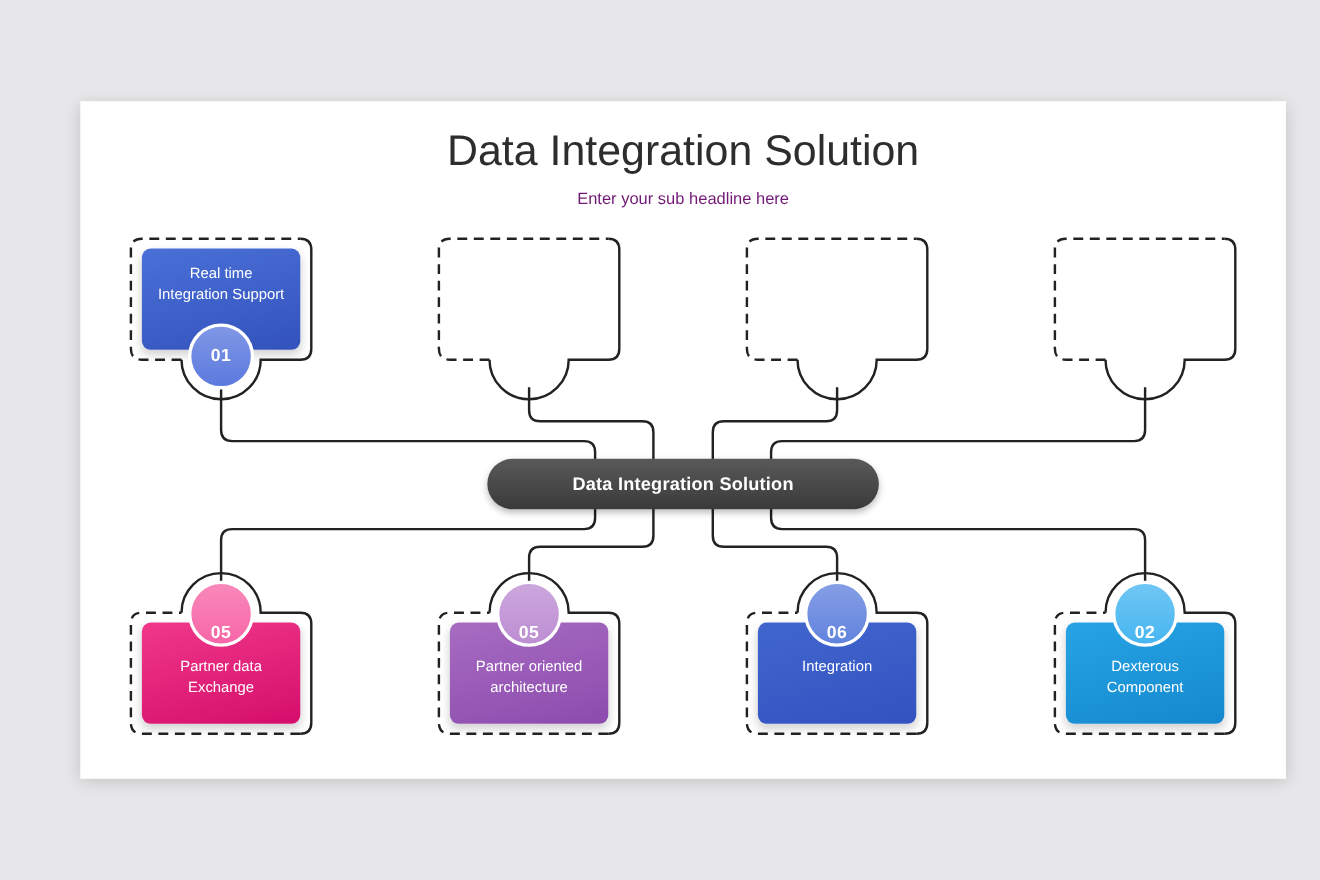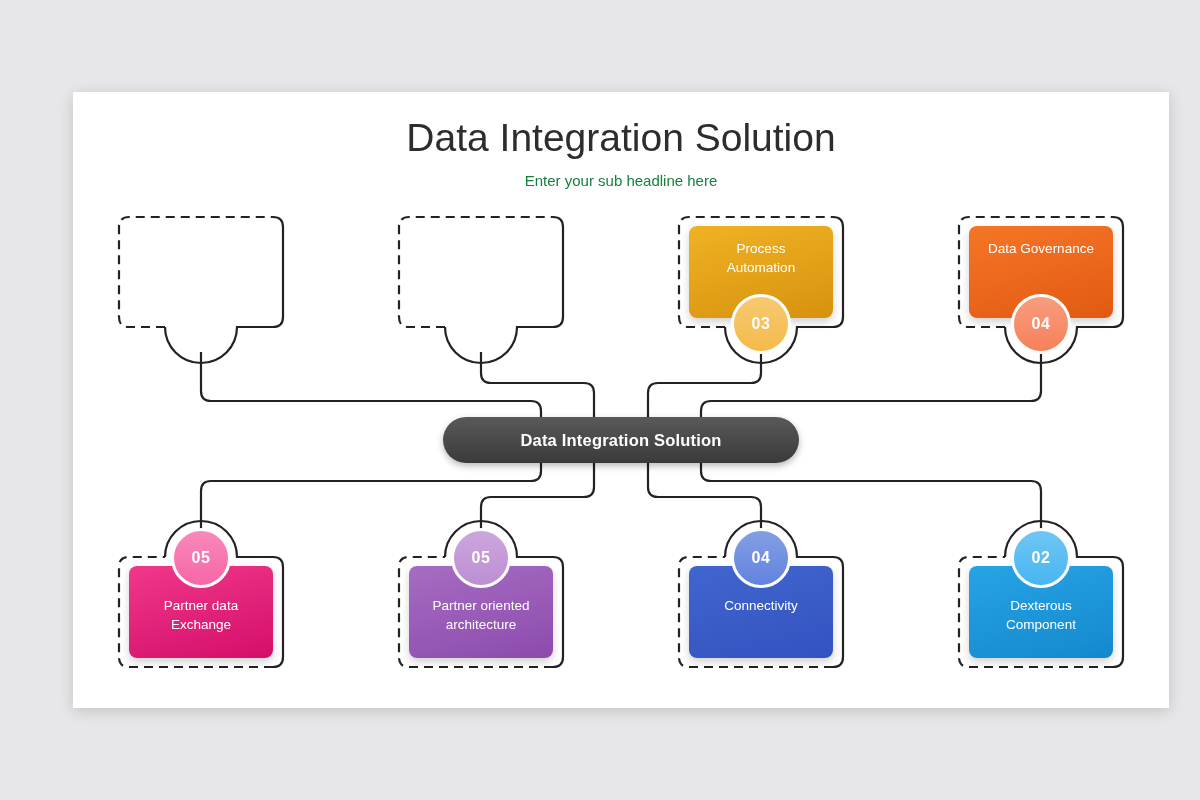--- a/index.html
+++ b/index.html
@@ -10,21 +10,21 @@
   .card{
     position:absolute;left:52px;top:92px;width:1096px;height:616px;
     background:#ffffff;box-shadow:0 3px 14px rgba(0,0,0,.16);
   }
   .title{
     position:absolute;left:52px;top:116px;width:1096px;text-align:center;
     font-size:39px;font-weight:400;color:#2d2d2d;letter-spacing:0;
   }
   .subtitle{
     position:absolute;left:52px;top:172px;width:1096px;text-align:center;
-    font-size:15px;font-weight:400;color:#15803d;
+    font-size:15px;font-weight:400;color:#701a75;
   }
   svg.wires{position:absolute;left:0;top:0;width:1200px;height:800px;}
   svg.wires path{fill:none;stroke:var(--line,#222);stroke-width:2.2;}
   svg.wires path.dashed{stroke-dasharray:9 6;}
   .node{position:absolute;left:calc(var(--cx) - 72px);width:144px;height:92px;}
   .node.top{top:226px;}
   .node.bottom{top:566px;}
   .box{
     position:absolute;inset:0;border-radius:8px;
     background:linear-gradient(165deg,var(--g1),var(--g2));
@@ -39,21 +39,21 @@
   .node.bottom .box-label{top:30px;text-align:center;}
   .circle{
     position:absolute;left:50%;transform:translateX(-50%);
     width:60px;height:60px;border-radius:50%;box-sizing:border-box;
     border:3px solid #ffffff;
     background:linear-gradient(180deg,rgba(255,255,255,.22),rgba(255,255,255,0)),var(--cc);
     display:flex;align-items:center;justify-content:center;
     color:#fff;font-size:16px;font-weight:700;letter-spacing:.5px;
   }
   .node.top .circle{top:68px;}
-  .node.bottom .circle{top:-38px;}
+  .node.bottom .circle{top:-38px;align-items:flex-end;}
   .pill{
     position:absolute;left:422px;top:417px;width:356px;height:46px;border-radius:23px;
     background:linear-gradient(180deg,var(--p1,#595959),var(--p2,#3a3a3a));
     box-shadow:0 3px 7px rgba(0,0,0,.28);
     display:flex;align-items:center;justify-content:center;
     color:#ffffff;font-size:16.5px;font-weight:700;letter-spacing:.2px;
   }
 </style>
 </head>
 <body>
@@ -93,35 +93,27 @@
       <path class="dashed" d="M424,327 L388,327 Q378,327 378,317 L378,227 Q378,217 388,217 L532,217"></path>
       <path class="dashed" d="M704,327 L668,327 Q658,327 658,317 L658,227 Q658,217 668,217 L812,217"></path>
       <path class="dashed" d="M984,327 L948,327 Q938,327 938,317 L938,227 Q938,217 948,217 L1092,217"></path>
       <path class="dashed" d="M252,667 L108,667 Q98,667 98,657 L98,567 Q98,557 108,557 L144,557"></path>
       <path class="dashed" d="M532,667 L388,667 Q378,667 378,657 L378,567 Q378,557 388,557 L424,557"></path>
       <path class="dashed" d="M812,667 L668,667 Q658,667 658,657 L658,567 Q658,557 668,557 L704,557"></path>
       <path class="dashed" d="M1092,667 L948,667 Q938,667 938,657 L938,567 Q938,557 948,557 L984,557"></path>
     </g>
   </svg>
 
-  <div class="node top" style="--cx: 740px; --g1: #f0b224; --g2: #d7920e; --cc: #f5ba4a;">
+  <div class="node top" style="--cx: 180px; --g1: #4a70d8; --g2: #3352bb; --cc: #5c7ade;">
     <div class="box">
-        <span class="box-label">Process
-Automation</span>
+        <span class="box-label">Real time
+Integration Support</span>
       </div>
     <div class="circle">
-        <span>03</span>
-      </div>
-  </div>
-  <div class="node top" style="--cx: 1020px; --g1: #f57627; --g2: #e25a12; --cc: #f6815a;">
-    <div class="box">
-        <span class="box-label">Data Governance</span>
-      </div>
-    <div class="circle">
-        <span>04</span>
+        <span>01</span>
       </div>
   </div>
 
   <div class="pill" style="--p1: #595959; --p2: #3a3a3a;">
     <span>Data Integration Solution</span>
   </div>
 
   <div class="node bottom" style="--cx: 180px; --g1: #f0388a; --g2: #d40e6b; --cc: #f767a7;">
     <div class="box">
         <span class="box-label">Partner data
@@ -135,24 +127,24 @@
     <div class="box">
         <span class="box-label">Partner oriented
 architecture</span>
       </div>
     <div class="circle">
         <span>05</span>
       </div>
   </div>
   <div class="node bottom" style="--cx: 740px; --g1: #4165ce; --g2: #3353c0; --cc: #6283de;">
     <div class="box">
-        <span class="box-label">Connectivity</span>
+        <span class="box-label">Integration</span>
       </div>
     <div class="circle">
-        <span>04</span>
+        <span>06</span>
       </div>
   </div>
   <div class="node bottom" style="--cx: 1020px; --g1: #27a4e5; --g2: #1488ce; --cc: #47b6f1;">
     <div class="box">
         <span class="box-label">Dexterous
 Component</span>
       </div>
     <div class="circle">
         <span>02</span>
       </div>

